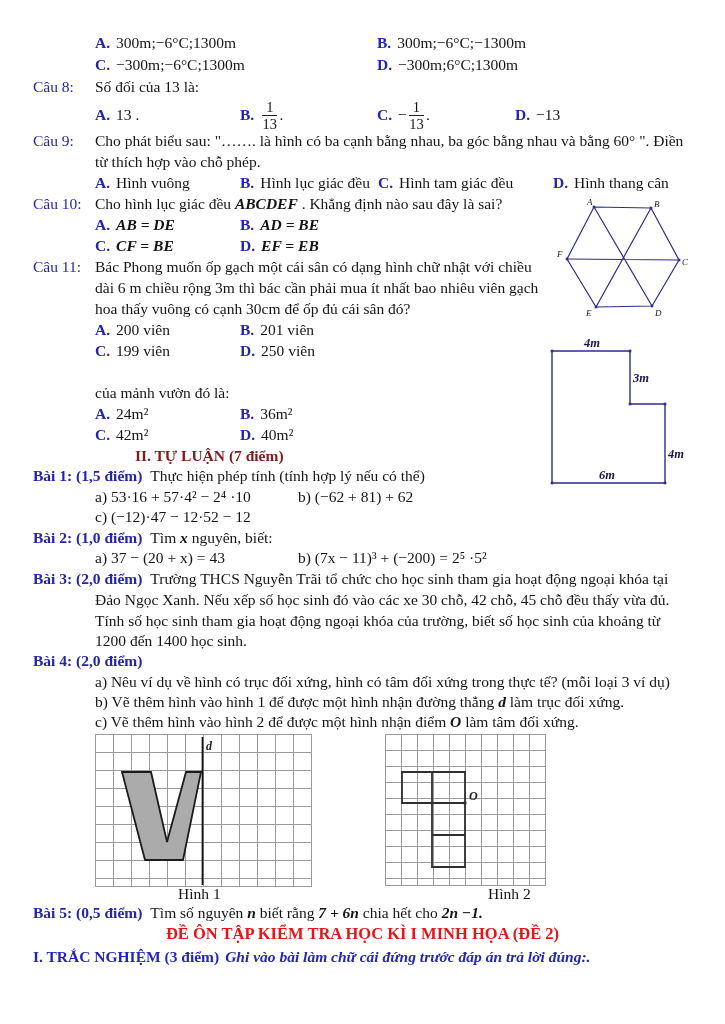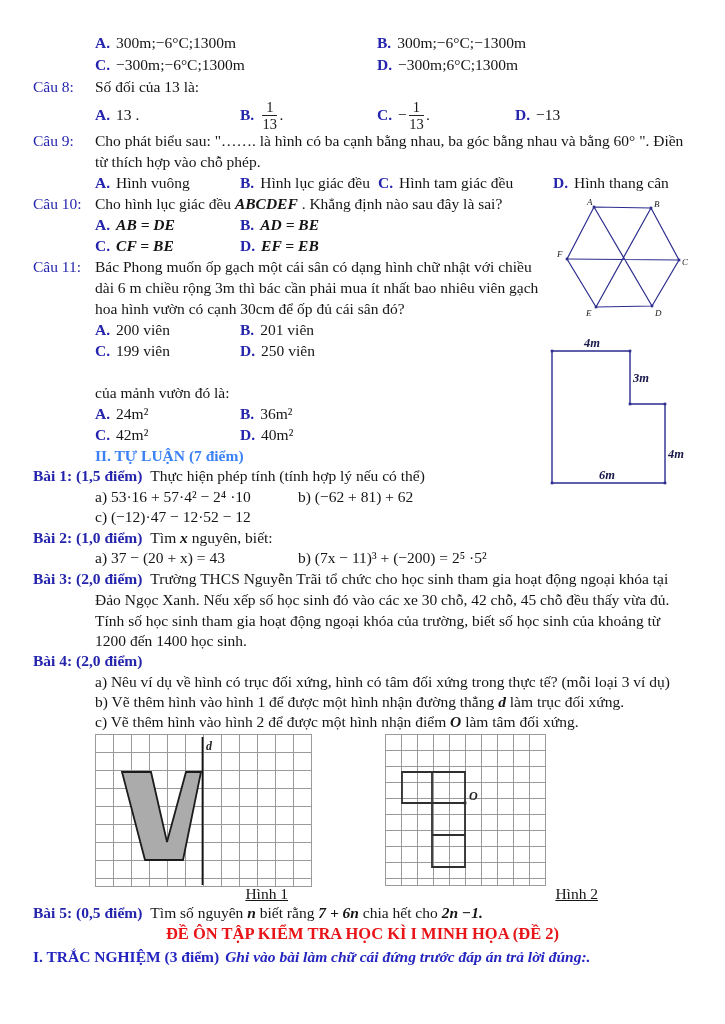--- a/index.html
+++ b/index.html
@@ -1,28 +1,28 @@
 <!DOCTYPE html>
 <html><head>
 <meta charset="utf-8">
 <style>
   html,body{margin:0;padding:0;background:#ffffff;}
   .page{position:relative;width:688px;height:1024px;background:#fff;overflow:hidden;
         font-family:"Liberation Serif","DejaVu Serif",serif;font-size:15.5px;color:#151515;}
   .row{position:absolute;white-space:nowrap;line-height:20px;}
-  .lbl{color:#3b82f6;font-weight:700;}
+  .lbl{color:#7f1d1d;font-weight:700;margin-left:40px;}
   .qlbl{display:inline-block;width:62px;color:#2424ad;font-weight:400;}
   .L{color:#2424ad;font-weight:700;padding-right:6px;}
   .math{font-style:italic;font-weight:bold;}
   .blbl{color:#2424ad;font-weight:700;margin-right:8px;}
   .frac{display:inline-block;vertical-align:middle;text-align:center;line-height:16px;font-size:14.5px;margin:0 2px;}
   .frac .num{display:block;border-bottom:1px solid #222;padding:0 4px;}
   .frac .den{display:block;}
   .vopt{display:flex;align-items:center;height:38px;}
-  .caption{position:absolute;width:110px;text-align:right;text-decoration:underline;}
+  .caption{position:absolute;width:110px;text-align:left;}
   .redtitle{position:absolute;left:0;width:725px;text-align:center;color:#e81417;font-weight:700;font-size:16.5px;}
   .footblue{color:#2424c0;font-weight:700;}
   .footinst{color:#2424c0;font-weight:700;font-style:italic;}
   svg{position:absolute;}
   svg text{font-family:"Liberation Serif","DejaVu Serif",serif;}
 </style>
 </head>
 <body>
 
 <div class="page">
@@ -84,21 +84,21 @@
     <text x="31" y="10" font-size="9" font-style="italic" fill="#222">A</text>
     <text x="98" y="12" font-size="9" font-style="italic" fill="#222">B</text>
     <text x="126" y="70" font-size="9" font-style="italic" fill="#222">C</text>
     <text x="99" y="121" font-size="9" font-style="italic" fill="#222">D</text>
     <text x="30" y="121" font-size="9" font-style="italic" fill="#222">E</text>
     <text x="1" y="62" font-size="9" font-style="italic" fill="#222">F</text>
   </svg>
 
   <div class="row" style="left:33px;top:257px"><span class="qlbl">Câu 11:</span><span>Bác Phong muốn ốp gạch một cái sân có dạng hình chữ nhật với chiều</span></div>
   <div class="row" style="left:95px;top:278px"><span>dài 6 m chiều rộng 3m thì bác cần phải mua ít nhất bao nhiêu viên gạch</span></div>
-  <div class="row" style="left:95px;top:299px"><span>hoa hình vườn có cạnh 30cm để ốp đủ cái sân đó?</span></div>
+  <div class="row" style="left:95px;top:299px"><span>hoa thấy vuông có cạnh 30cm để ốp đủ cái sân đó?</span></div>
   <div class="row" style="left:95px;top:320px"><span class="L">A.</span><span>200 viên</span></div>
   <div class="row" style="left:240px;top:320px"><span class="L">B.</span><span>201 viên</span></div>
   <div class="row" style="left:95px;top:341px"><span class="L">C.</span><span>199 viên</span></div>
   <div class="row" style="left:240px;top:341px"><span class="L">D.</span><span>250 viên</span></div>
 
   <div class="row" style="left:95px;top:383px"><span>của mảnh vườn đó là:</span></div>
   <div class="row" style="left:95px;top:404px"><span class="L">A.</span><span>24m²</span></div>
   <div class="row" style="left:240px;top:404px"><span class="L">B.</span><span>36m²</span></div>
   <div class="row" style="left:95px;top:425px"><span class="L">C.</span><span>42m²</span></div>
   <div class="row" style="left:240px;top:425px"><span class="L">D.</span><span>40m²</span></div>

